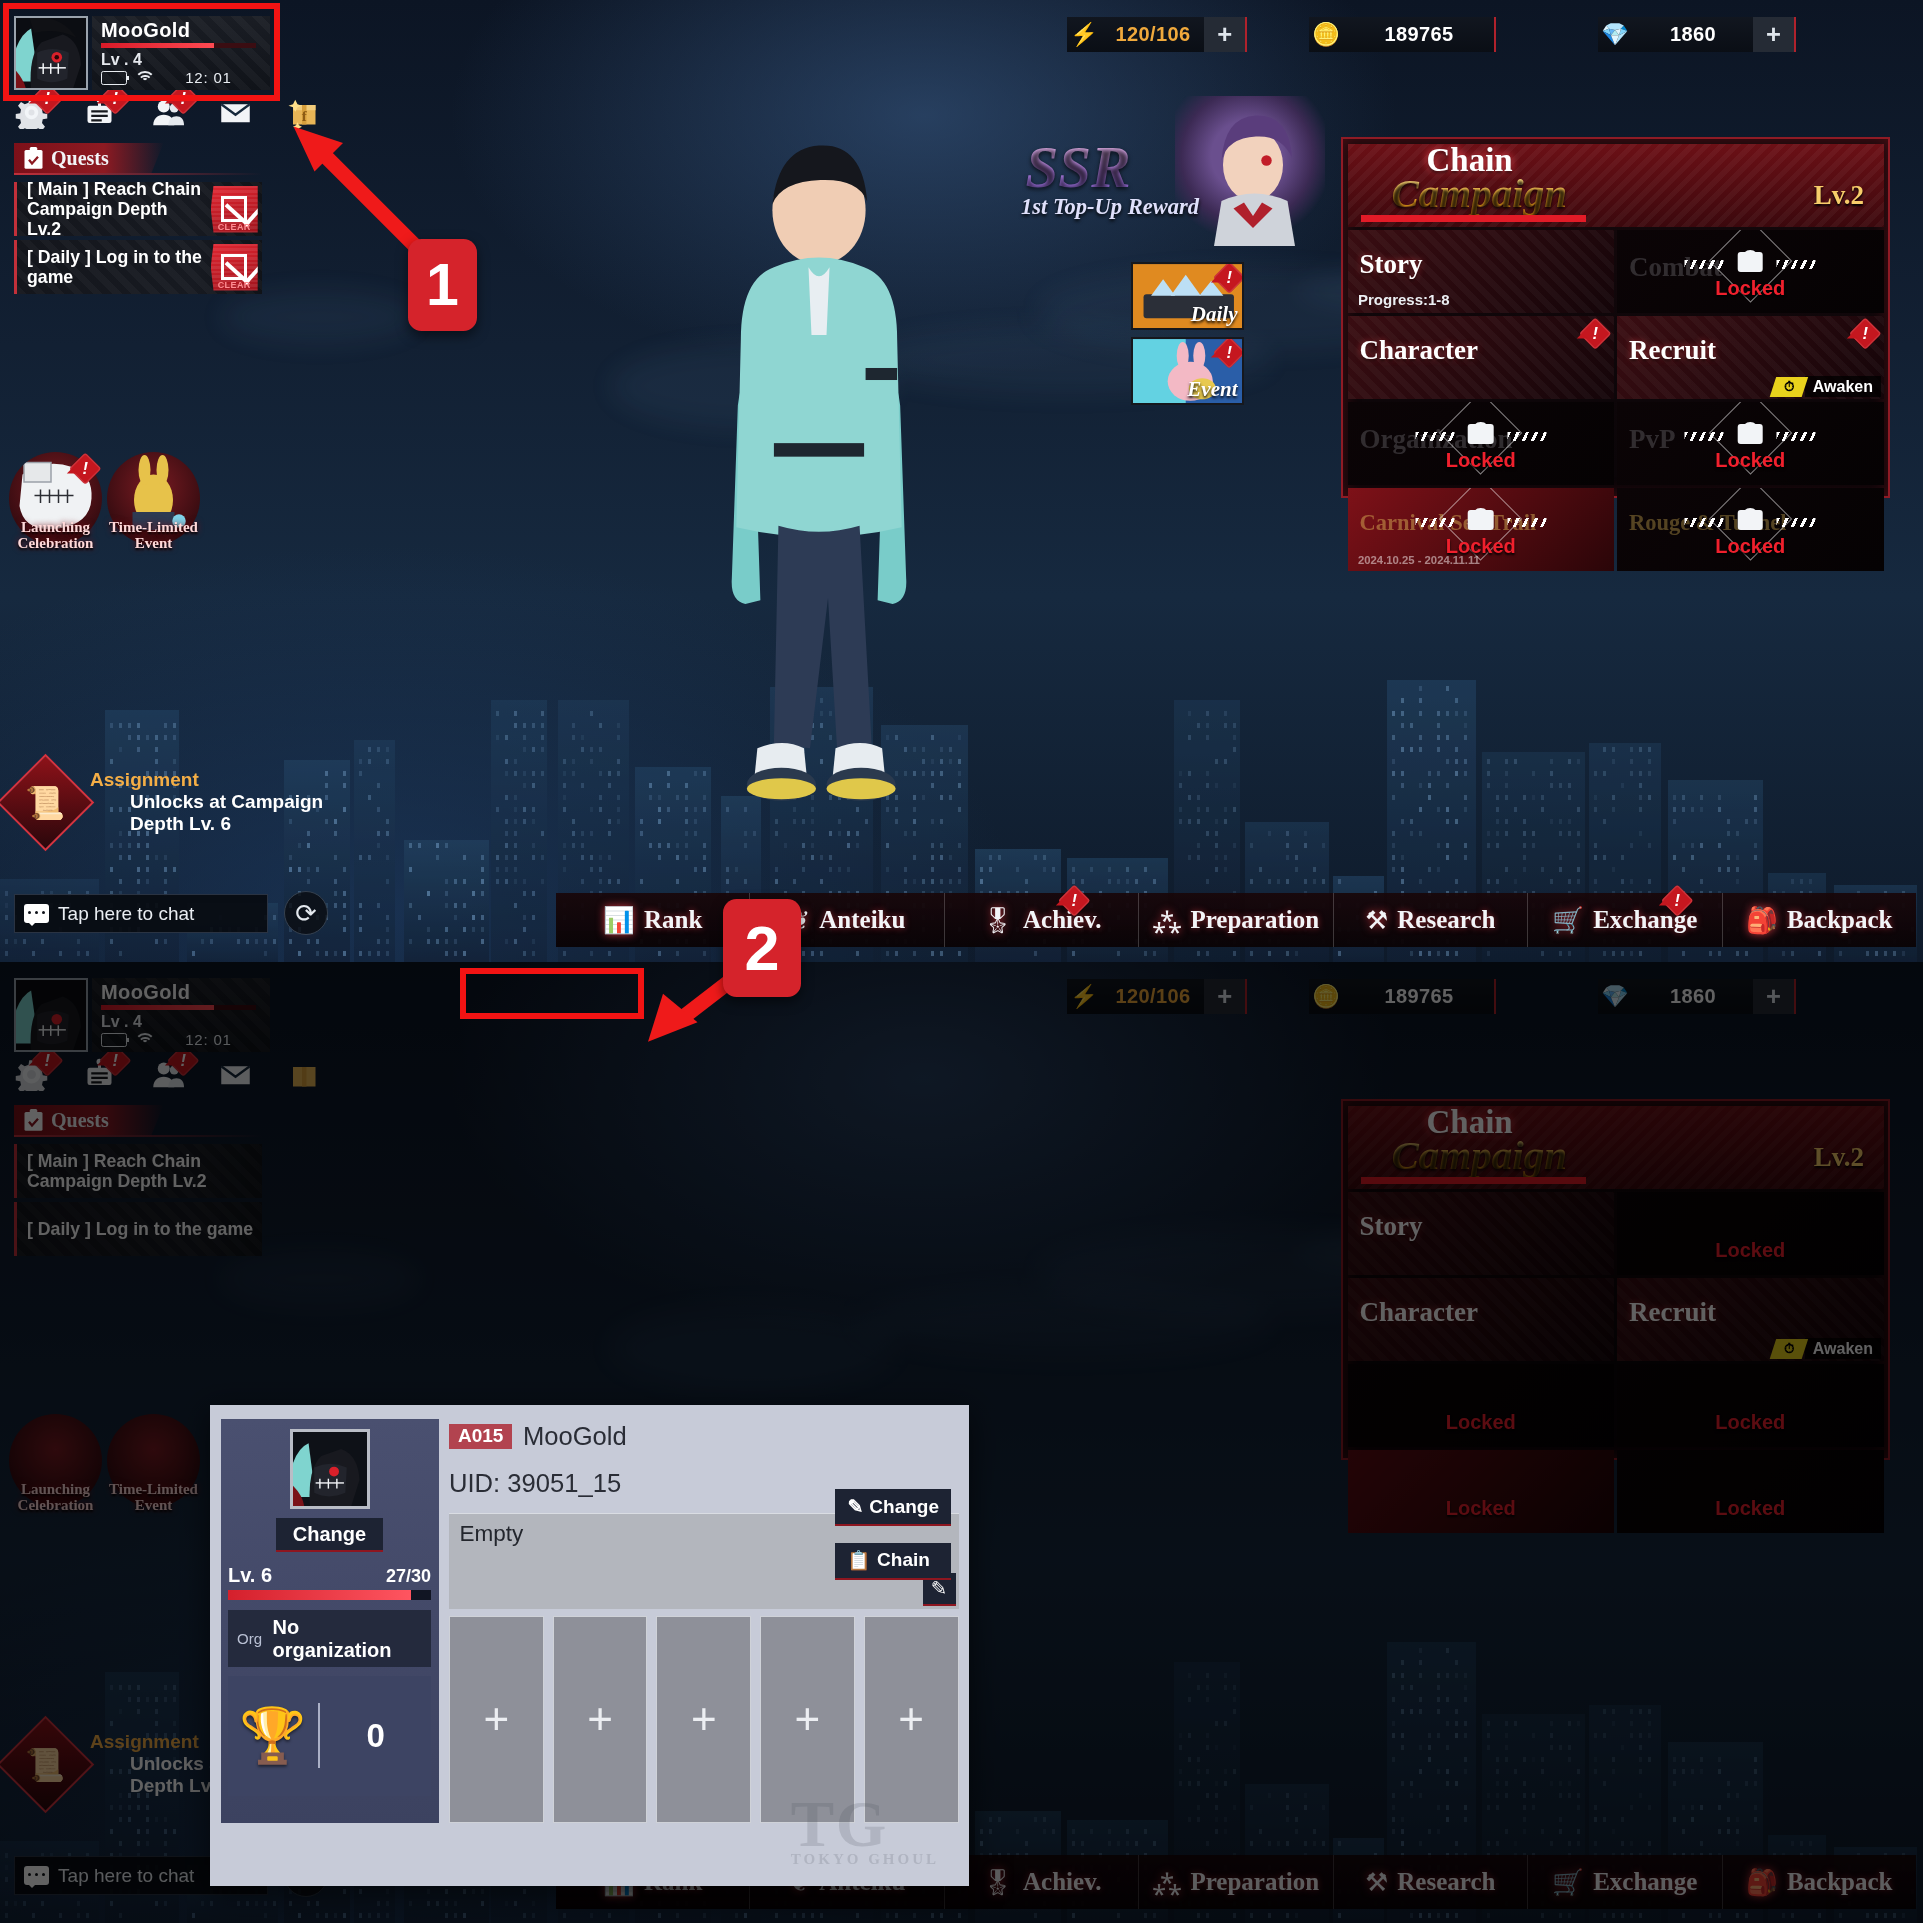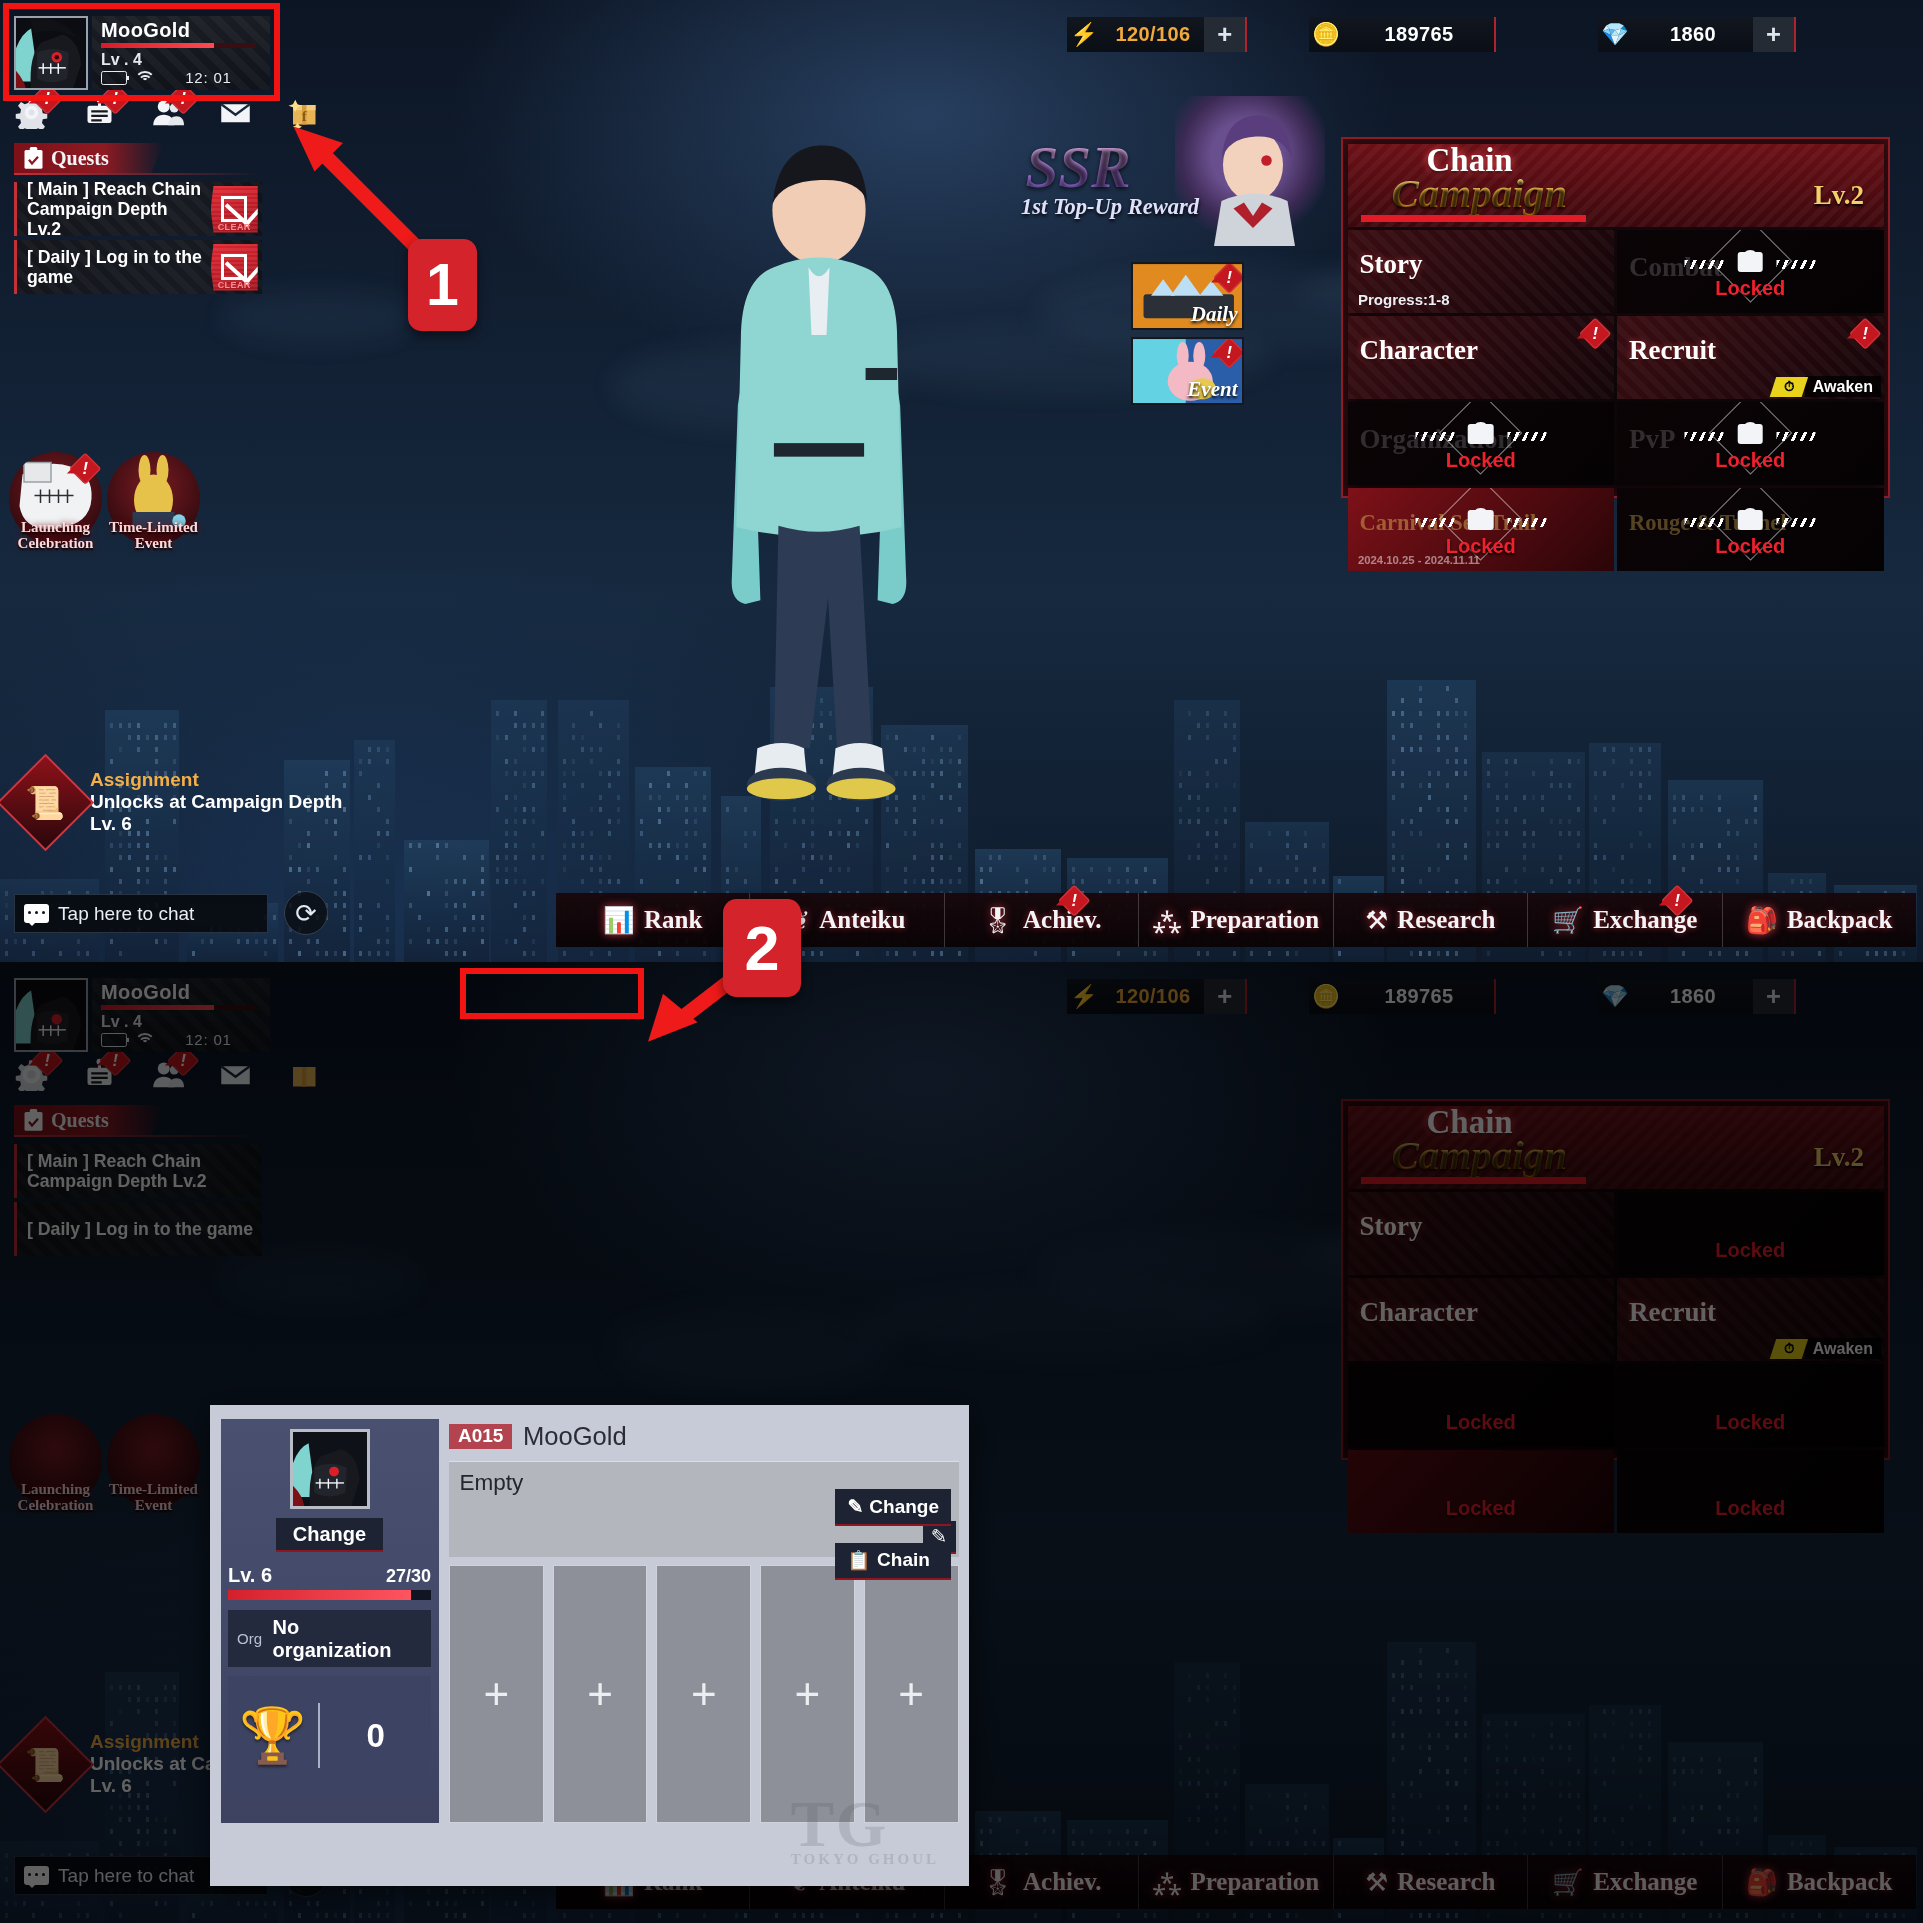--- a/index.html
+++ b/index.html
@@ -115,21 +115,21 @@
   
   .assign { position:absolute; left:10.5px; top:768px; width:346px; height:68px; z-index:16;
     display:flex; align-items:center; }
   .as-dia { width:69px; height:69px; flex:0 0 69px; position:relative;
     background:linear-gradient(135deg,#8d1219,#2a070b); transform:rotate(45deg);
     border:2.3px solid #d6333e; }
   .as-dia .g { position:absolute; inset:0; transform:rotate(-45deg); display:flex; align-items:center;
     justify-content:center; color:#fff; font-size:32px; }
   .as-tx { margin-left:10.5px; }
   .as-t1 { color:#f4ae46; font-size:19px; font-weight:800; }
-  .as-t2 { color:#fff; font-size:19px; font-weight:700; }
+  .as-t2 { color:#fff; font-size:19px; font-weight:700;margin-left:40px; }
 
   
   .chat { position:absolute; left:13.5px; top:894px; width:254px; height:39px; z-index:16;
     background:rgba(8,11,16,.92); border:0.8px solid #2a3342; display:flex; align-items:center; gap:9px;
     padding-left:9px; }
   .chat .bub { width:25.6px; height:19.5px; background:#fff; border-radius:3px; position:relative; }
   .chat .bub:after { content:""; position:absolute; left:5.3px; bottom:-5.3px; border:3.8px solid transparent;
     border-top-color:#fff; }
   .chat .bub i { position:absolute; top:6.8px; width:3px;height:3px;background:#0d1018;border-radius:50%; }
   .chat .bub i:nth-child(1){left:4.5px;} .chat .bub i:nth-child(2){left:11.3px;} .chat .bub i:nth-child(3){left:18px;}
@@ -3392,20 +3392,23 @@
             <span class="sep"></span>
             <span class="num">0</span>
           </div>
         </div>
 
         <div class="right-col">
           <div class="namerow">
             <span class="tag">A015</span>
             <span class="pname">MooGold</span>
           </div>
+          <div class="uidrow">
+            <span class="uid">UID: 39051_15</span>
+          </div>
           <div class="emptybox">
             <div class="et">Empty</div>
             <div class="pen">✎</div>
           </div>
           <div class="slots">
             <div class="slot">+</div>
             <div class="slot">+</div>
             <div class="slot">+</div>
             <div class="slot">+</div>
             <div class="slot">+</div>

